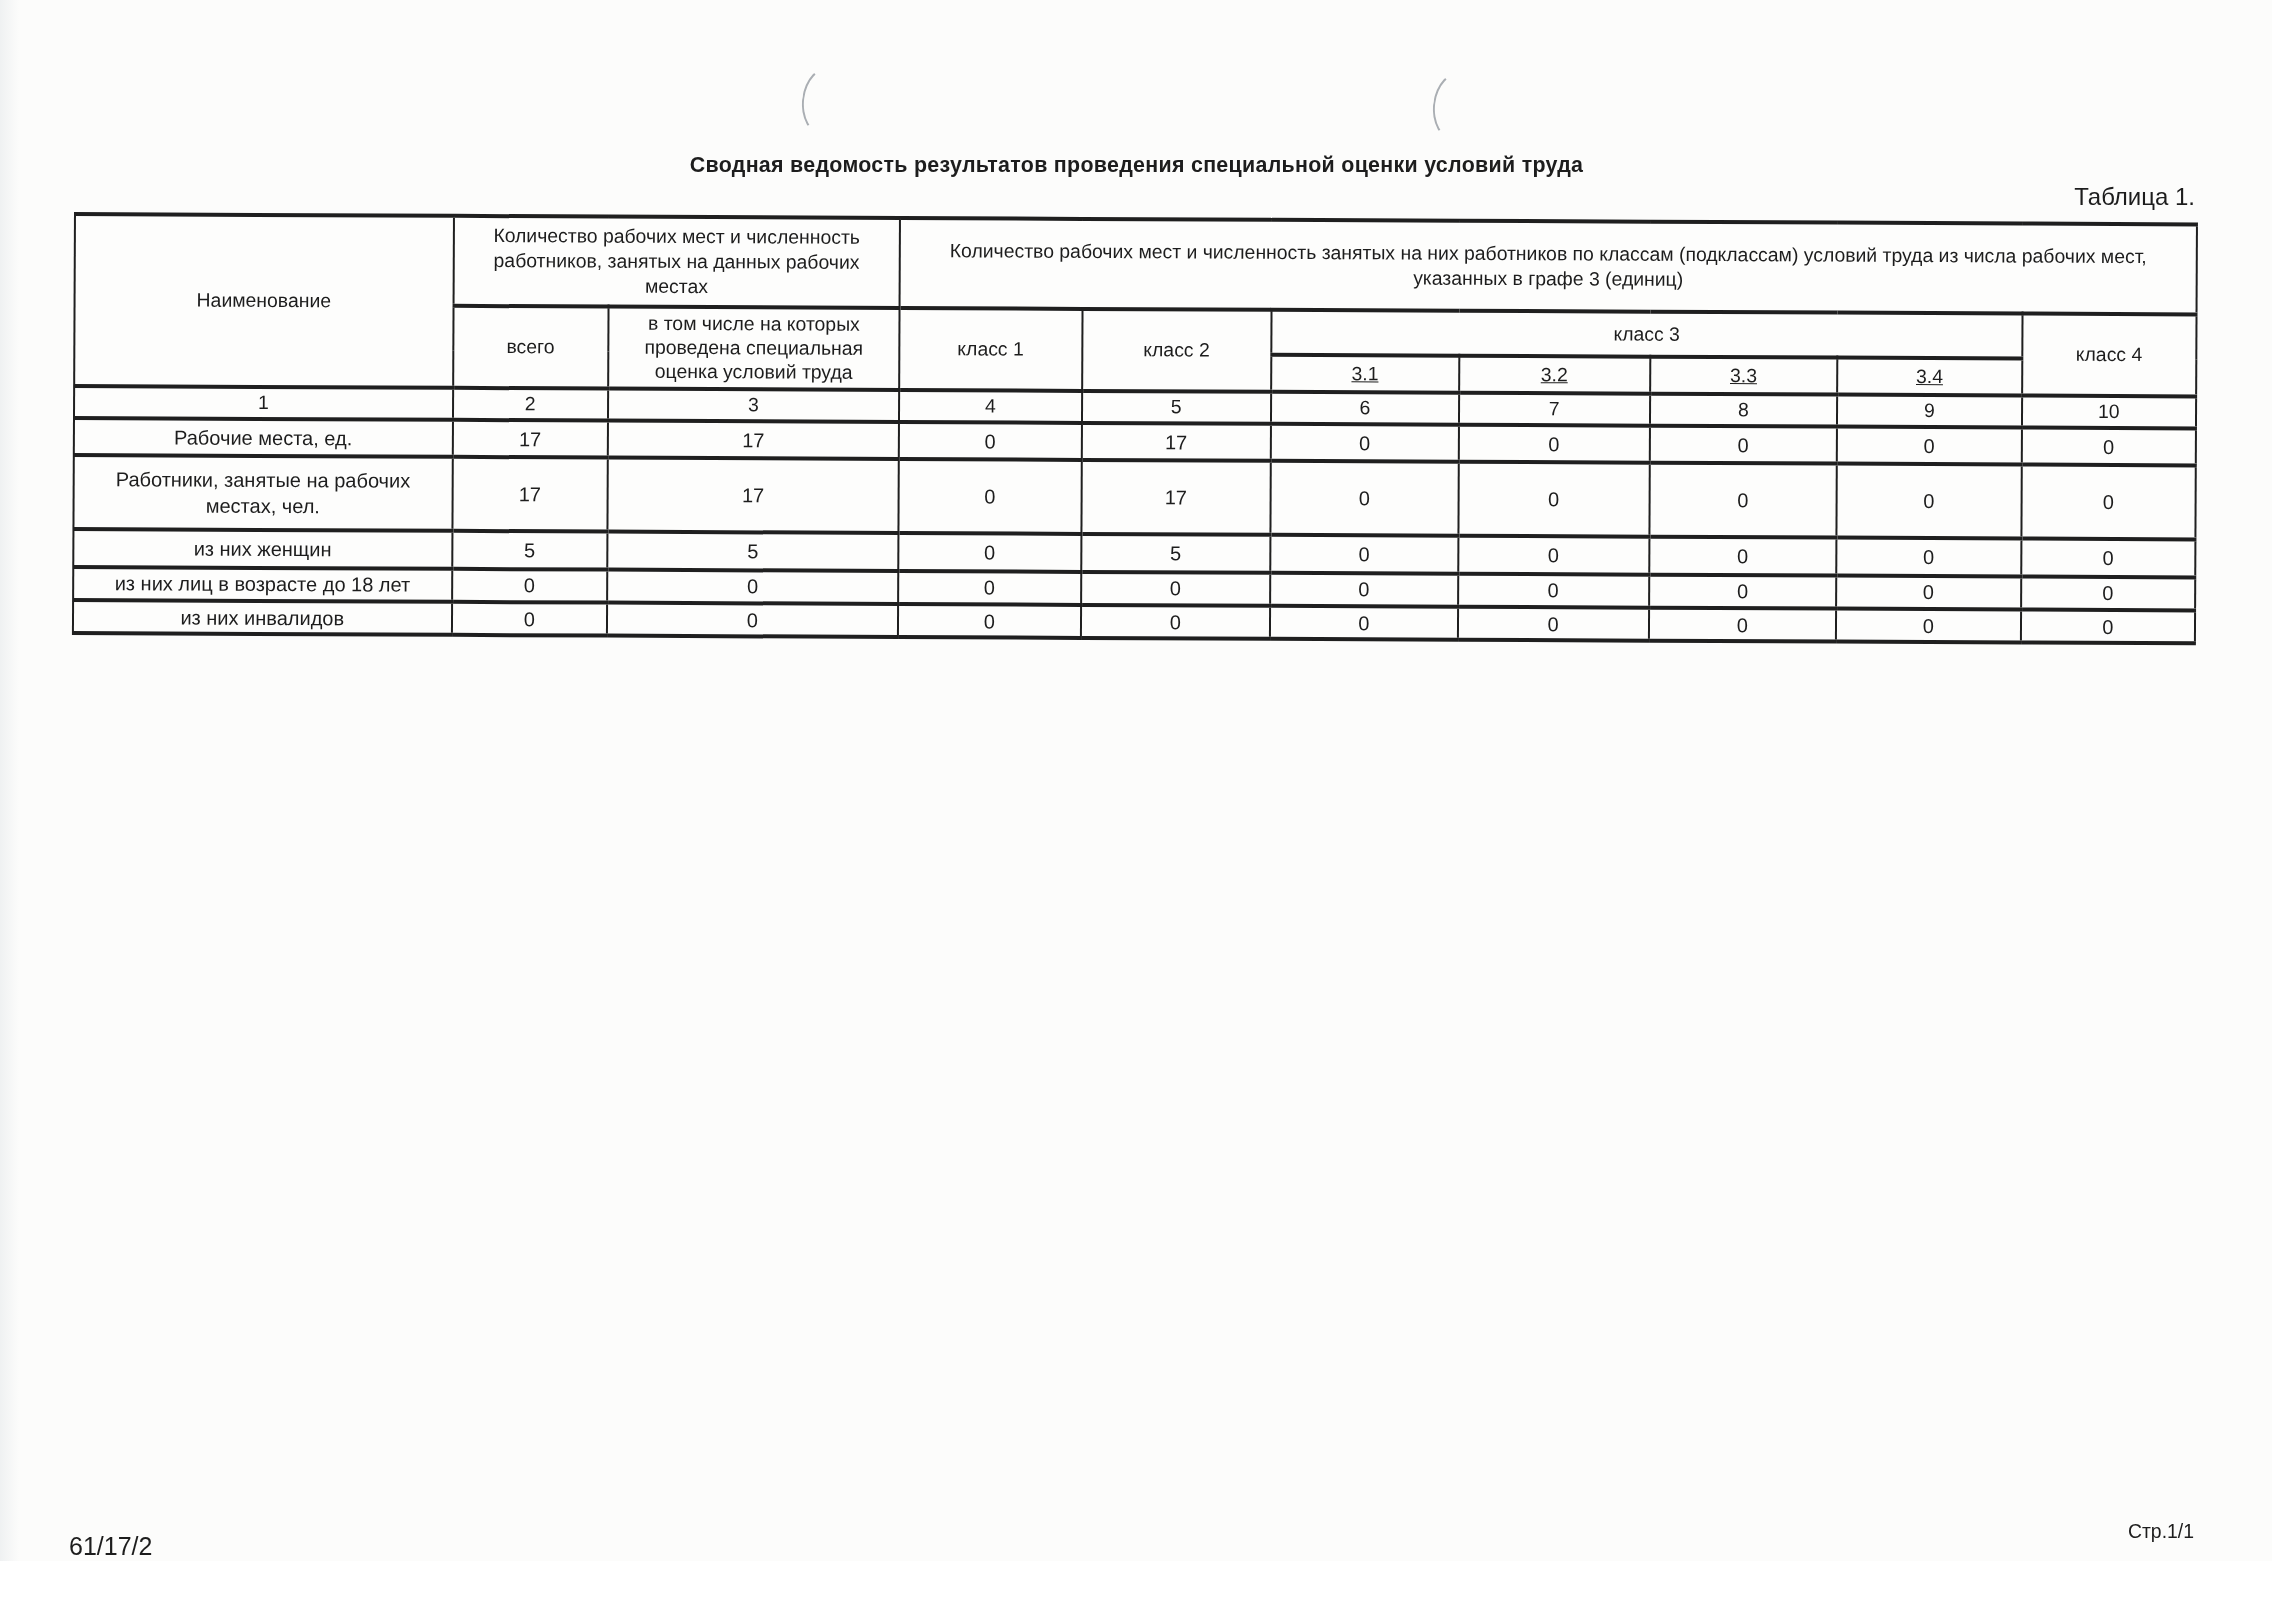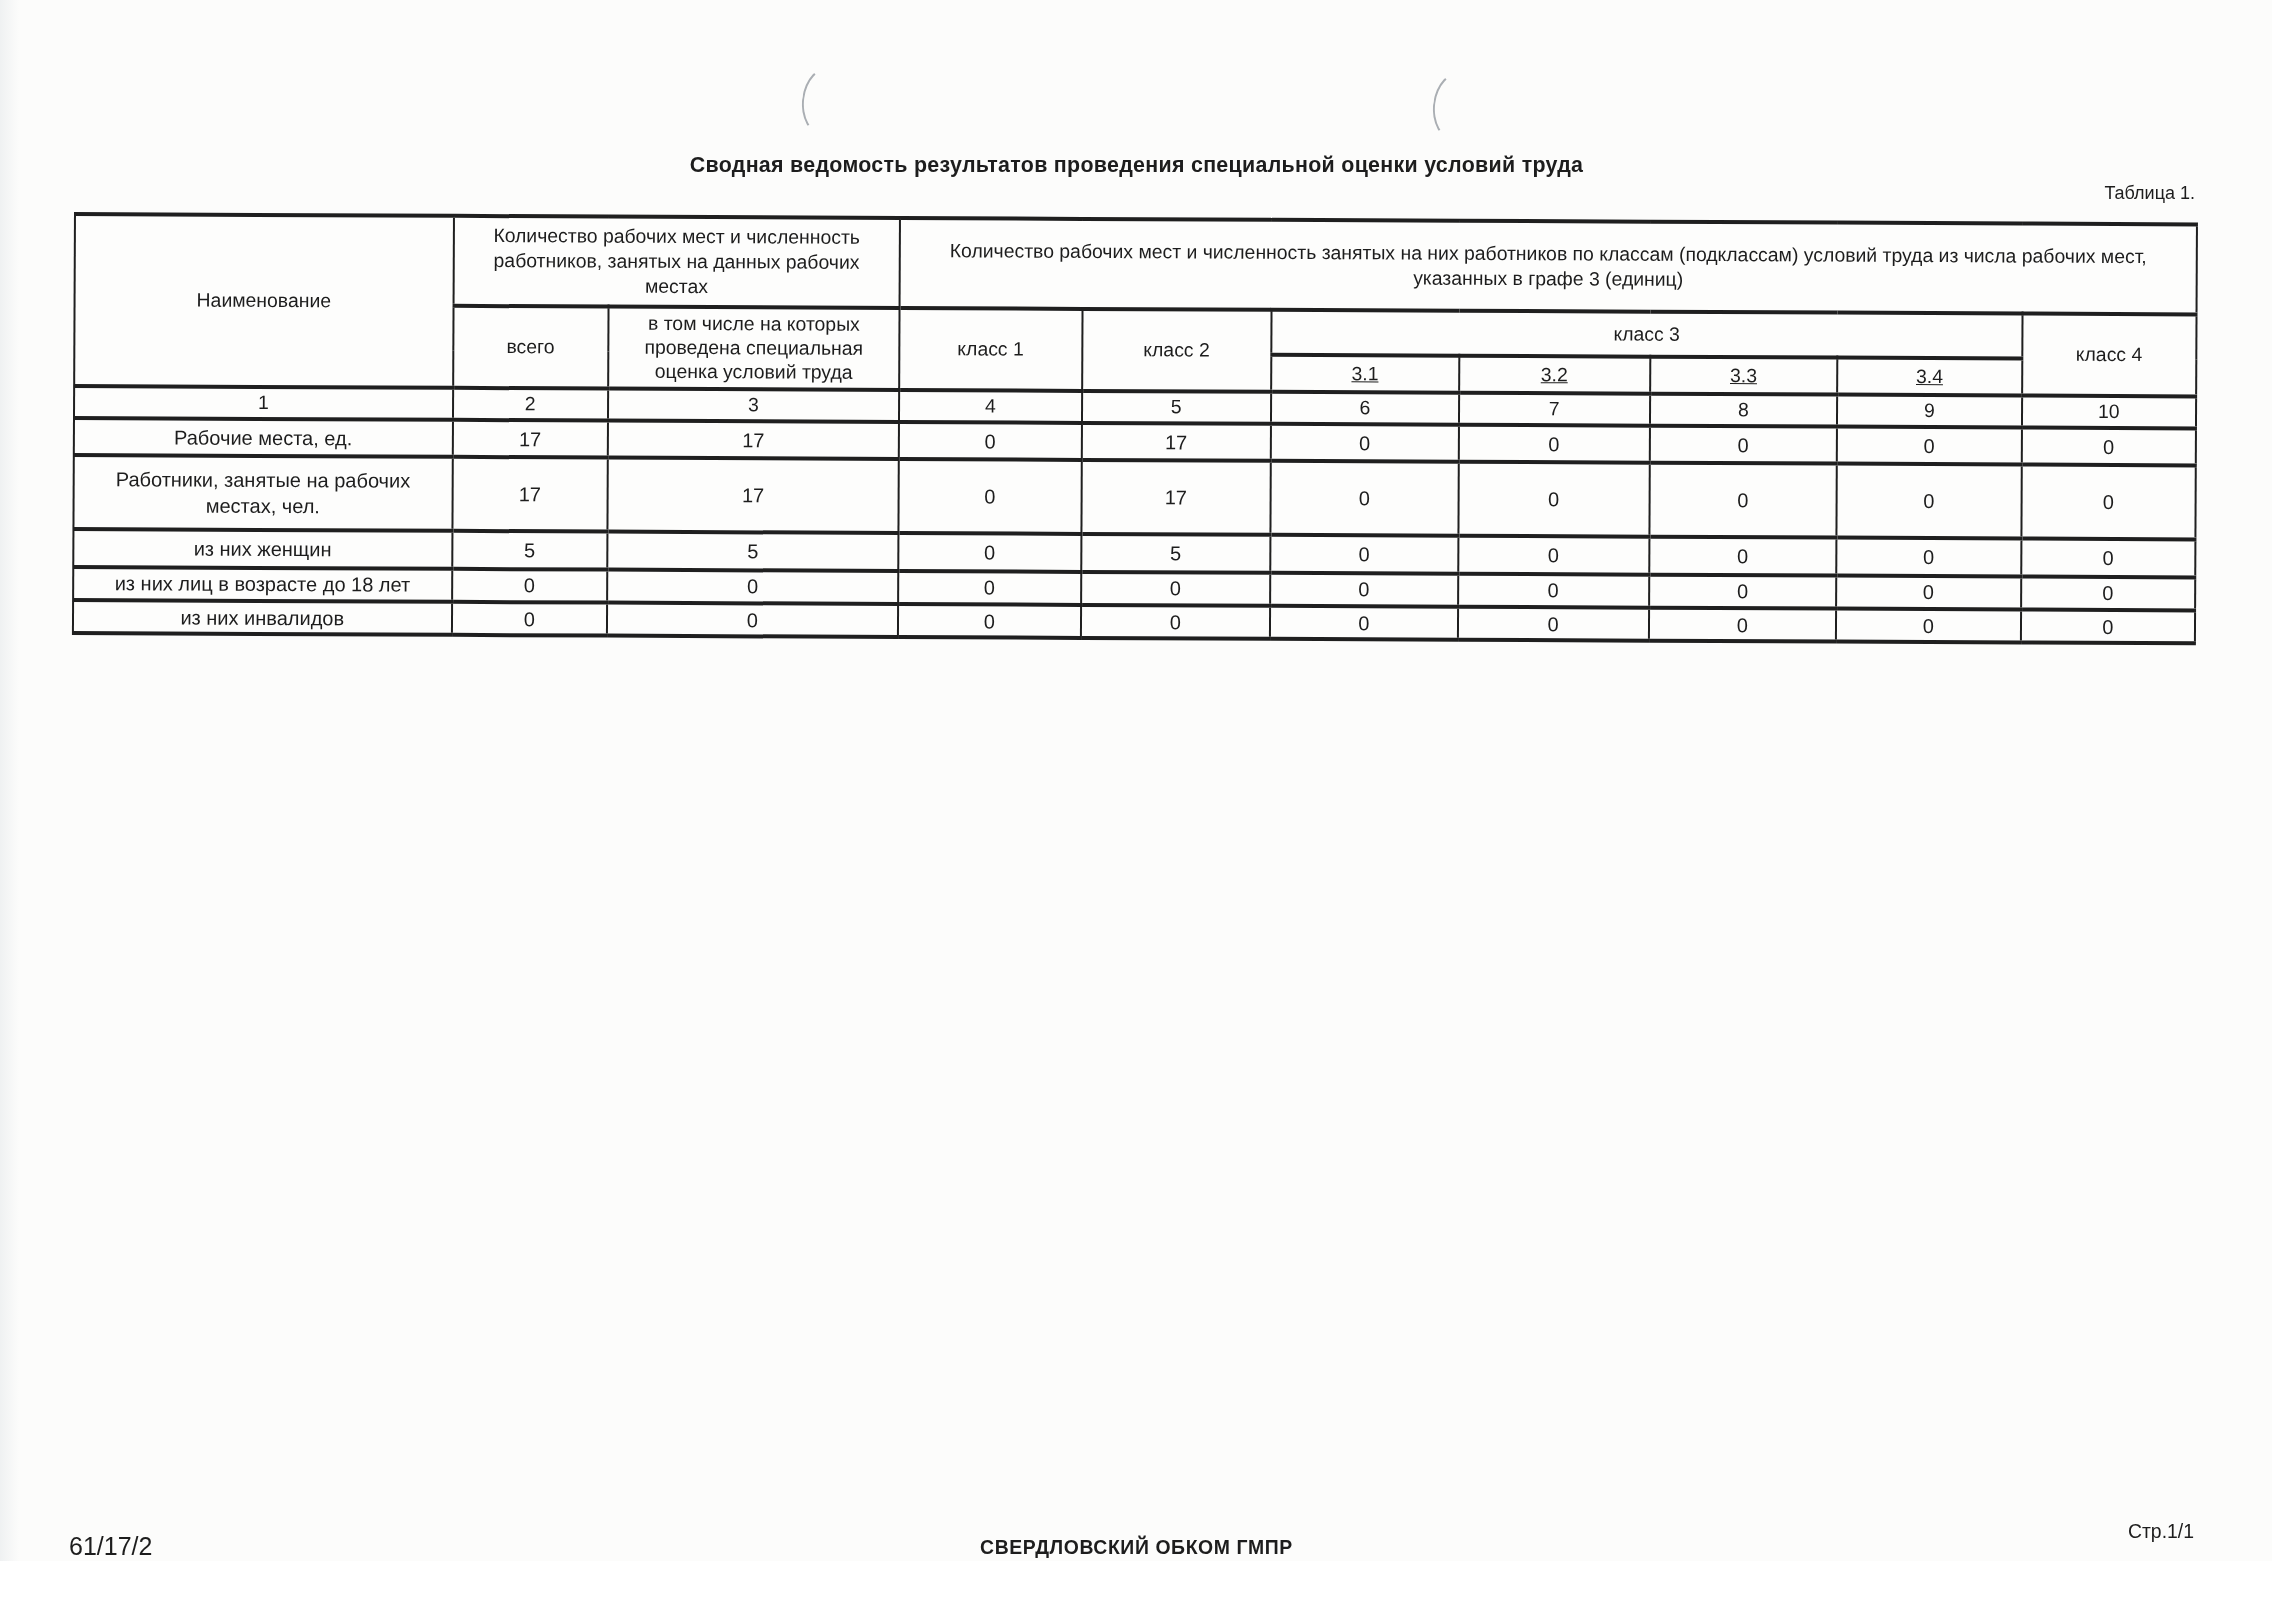--- a/index.html
+++ b/index.html
@@ -34,21 +34,21 @@
   .punch-left  { left:802px; top:66px; }
   .punch-right { left:1433px; top:71px; }
 
   .title {
     position:absolute; top:153px; left:0; width:100%;
     text-align:center;
     font-size:21.4px; font-weight:bold; letter-spacing:0.3px;
   }
   .table-caption {
     position:absolute; top:183px; right:78px;
-    font-size:18px;
+    font-size:24px;
   }
 
   table.svod {
     position:absolute; left:74px; top:212px; width:2124px;
     border-collapse:collapse; table-layout:fixed;
     transform:rotate(0.28deg); transform-origin:0 0;
     background:#fdfdfc;
   }
   table.svod td {
     border:2.6px solid #1f1f1f;
@@ -196,18 +196,17 @@
         <td>0</td>
         <td>0</td>
         <td>0</td>
         <td>0</td>
         <td>0</td>
       </tr>
     </tbody>
   </table>
 
   <div class="footer-left">61/17/2</div>
-  <div class="footer-center">СВЕРДЛОВСКИЙ ОБКОМ ГМПР</div>
   <div class="footer-right">Стр.1/1</div>
 
   <div class="scan-line"></div>
 </div>
 
 
 </body></html>

